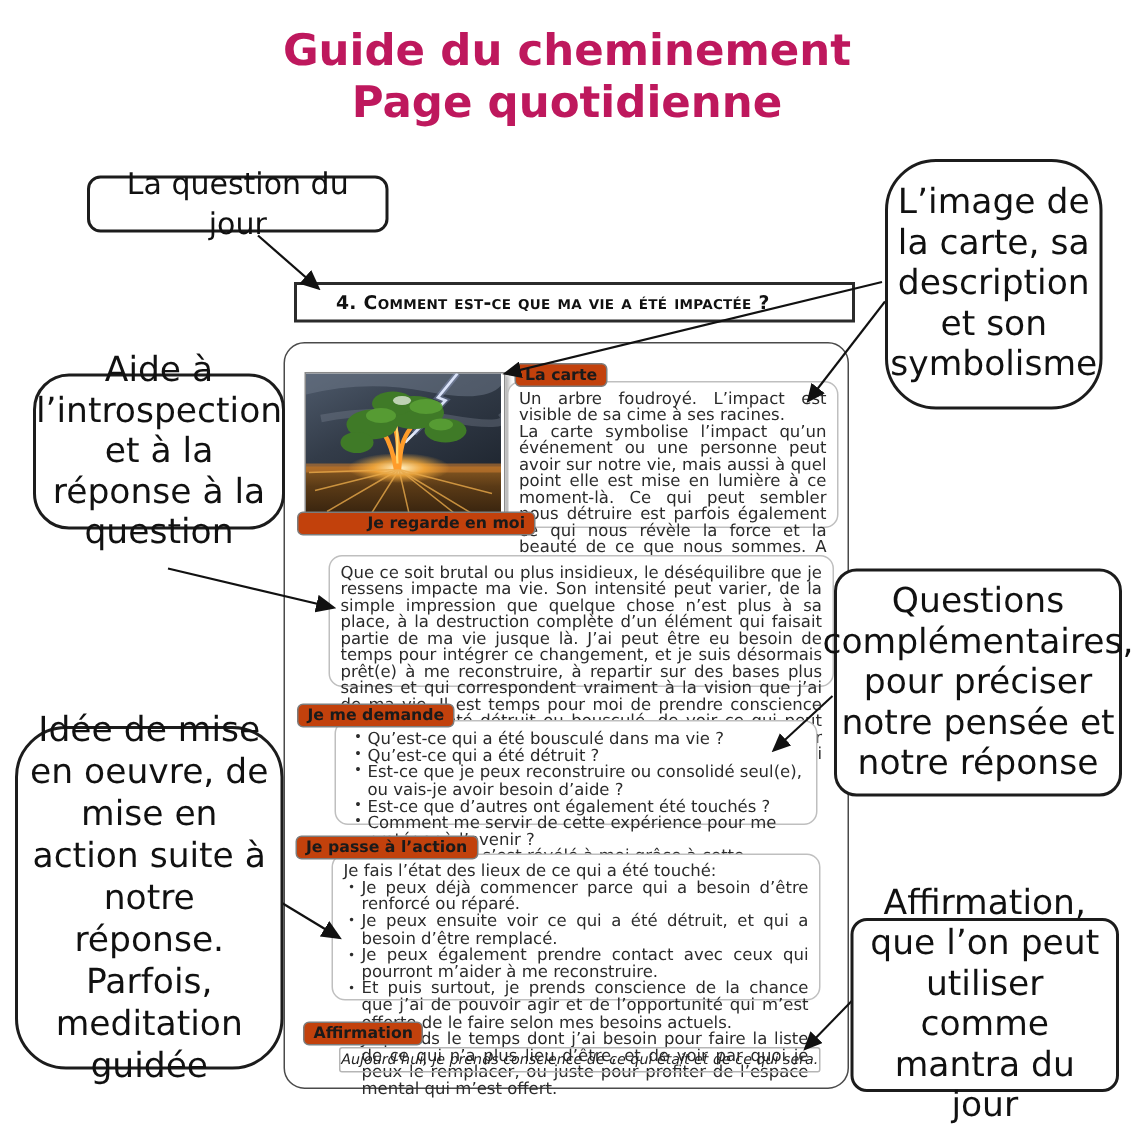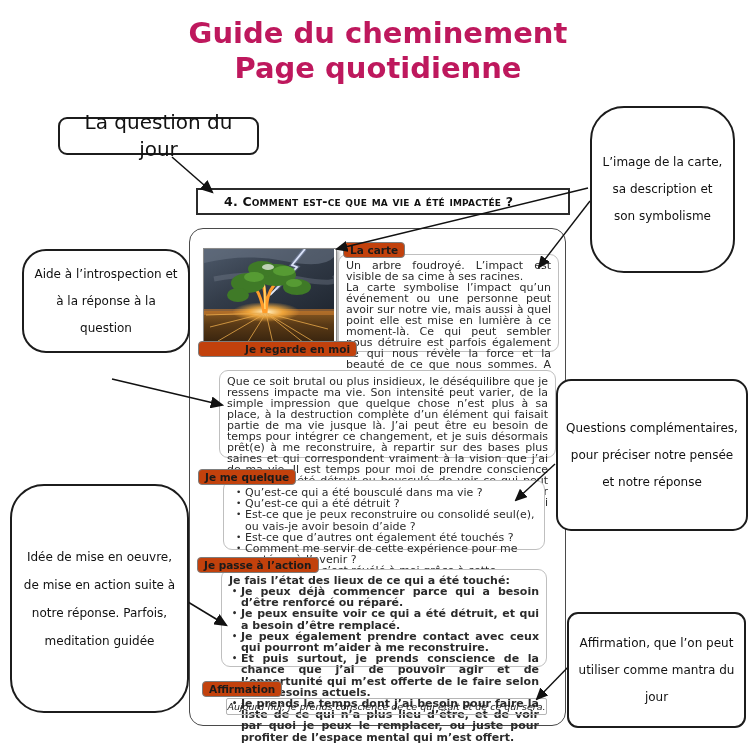--- a/index.html
+++ b/index.html
@@ -6,21 +6,21 @@
   .canvas{position:relative;width:756px;height:756px;background:#fff;
           font-family:"DejaVu Sans",sans-serif;color:#111;overflow:hidden;}
 
   
   .main-title{position:absolute;top:16px;left:0;width:756px;text-align:center;
               font-weight:bold;font-size:29px;line-height:35px;color:#be185d;}
 
   
   .callout{position:absolute;border:2px solid #1c1c1c;background:#fff;
            display:flex;align-items:center;justify-content:center;text-align:center;
-           font-size:12px;line-height:27px;color:#111;z-index:6;padding:4px 8px;box-sizing:border-box;}
+           font-size:23px;line-height:27px;color:#111;z-index:6;padding:4px 8px;box-sizing:border-box;}
   .co-question{left:58px;top:117px;width:201px;height:38px;border-radius:9px;font-size:20px;}
   .co-image{left:590px;top:106px;width:145px;height:167px;border-radius:34px;}
   .co-intro{left:22px;top:249px;width:168px;height:104px;border-radius:24px;}
   .co-quest2{left:556px;top:379px;width:192px;height:152px;border-radius:15px;}
   .co-action{left:10px;top:484px;width:179px;height:229px;border-radius:34px;line-height:28px;}
   .co-affirm{left:567px;top:612px;width:179px;height:116px;border-radius:11px;}
 
   
   .arrows{position:absolute;left:0;top:0;width:756px;height:756px;z-index:5;pointer-events:none;}
 
@@ -50,21 +50,21 @@
   .tab-regarde{left:8px;top:112px;padding-left:46px;}
   .box-regarde{left:29px;top:141px;width:337px;height:88px;text-align:justify;}
 
   .tab-demande{left:8px;top:240px;}
   .box-demande{left:33px;top:251px;width:322px;height:70px;}
   .box-demande ul{margin:1px 0 0 0;padding:0 0 0 14px;list-style:none;}
   .box-demande li{position:relative;line-height:11.2px;}
   .box-demande li::before{content:"\2022";position:absolute;left:-9px;font-size:9px;}
 
   .tab-action{left:7px;top:328px;}
-  .box-action{left:31px;top:340px;width:326px;height:98px;text-align:justify;font-weight:bold;}
+  .box-action{left:31px;top:340px;width:326px;height:98px;text-align:justify;}
   .box-action p{margin:0;}
   .box-action ul{margin:0;padding:0 0 0 12px;list-style:none;}
   .box-action li{position:relative;line-height:11.2px;}
   .box-action li::before{content:"\2022";position:absolute;left:-9px;font-size:8px;}
 
   .tab-affirm{left:12px;top:452px;}
   .box-affirm{position:absolute;left:36px;top:469px;width:321px;height:17px;box-sizing:border-box;
               border:1px solid #b5b5b5;border-radius:2px;display:flex;align-items:center;
               justify-content:center;font-style:italic;font-size:9.5px;color:#222;z-index:2;}
 </style>
@@ -182,21 +182,21 @@
     </div>
 
     <div class="tab tab-regarde">
       <span>Je regarde en moi</span>
     </div>
     <div class="tbox box-regarde">
       <span>Que ce soit brutal ou plus insidieux, le déséquilibre que je ressens impacte ma vie. Son intensité peut varier, de la simple impression que quelque chose n’est plus à sa place, à la destruction complète d’un élément qui faisait partie de ma vie jusque là. J’ai peut être eu besoin de temps pour intégrer ce changement, et je suis désormais prêt(e) à me reconstruire, à repartir sur des bases plus saines et qui correspondent vraiment à la vision que j’ai de ma vie. Il est temps pour moi de prendre conscience de ce qui a été détruit ou bousculé, de voir ce qui peut être réparé ou qui doit être changé. Et de me réjouir d’avoir l’opportunité de reconstruire quelque chose qui me ressemble.</span>
     </div>
 
     <div class="tab tab-demande">
-      <span>Je me quelque</span>
+      <span>Je me demande</span>
     </div>
     <div class="tbox box-demande">
       <ul>
         <li>Qu’est-ce qui a été bousculé dans ma vie ?</li>
         <li>Qu’est-ce qui a été détruit ?</li>
         <li>Est-ce que je peux reconstruire ou consolidé seul(e), ou vais-je avoir besoin d’aide ?</li>
         <li>Est-ce que d’autres ont également été touchés ?</li>
         <li>Comment me servir de cette expérience pour me protéger à l’avenir ?</li>
         <li>Qu’est-ce qui s’est révélé à moi grâce à cette expérience ?</li>
       </ul>

